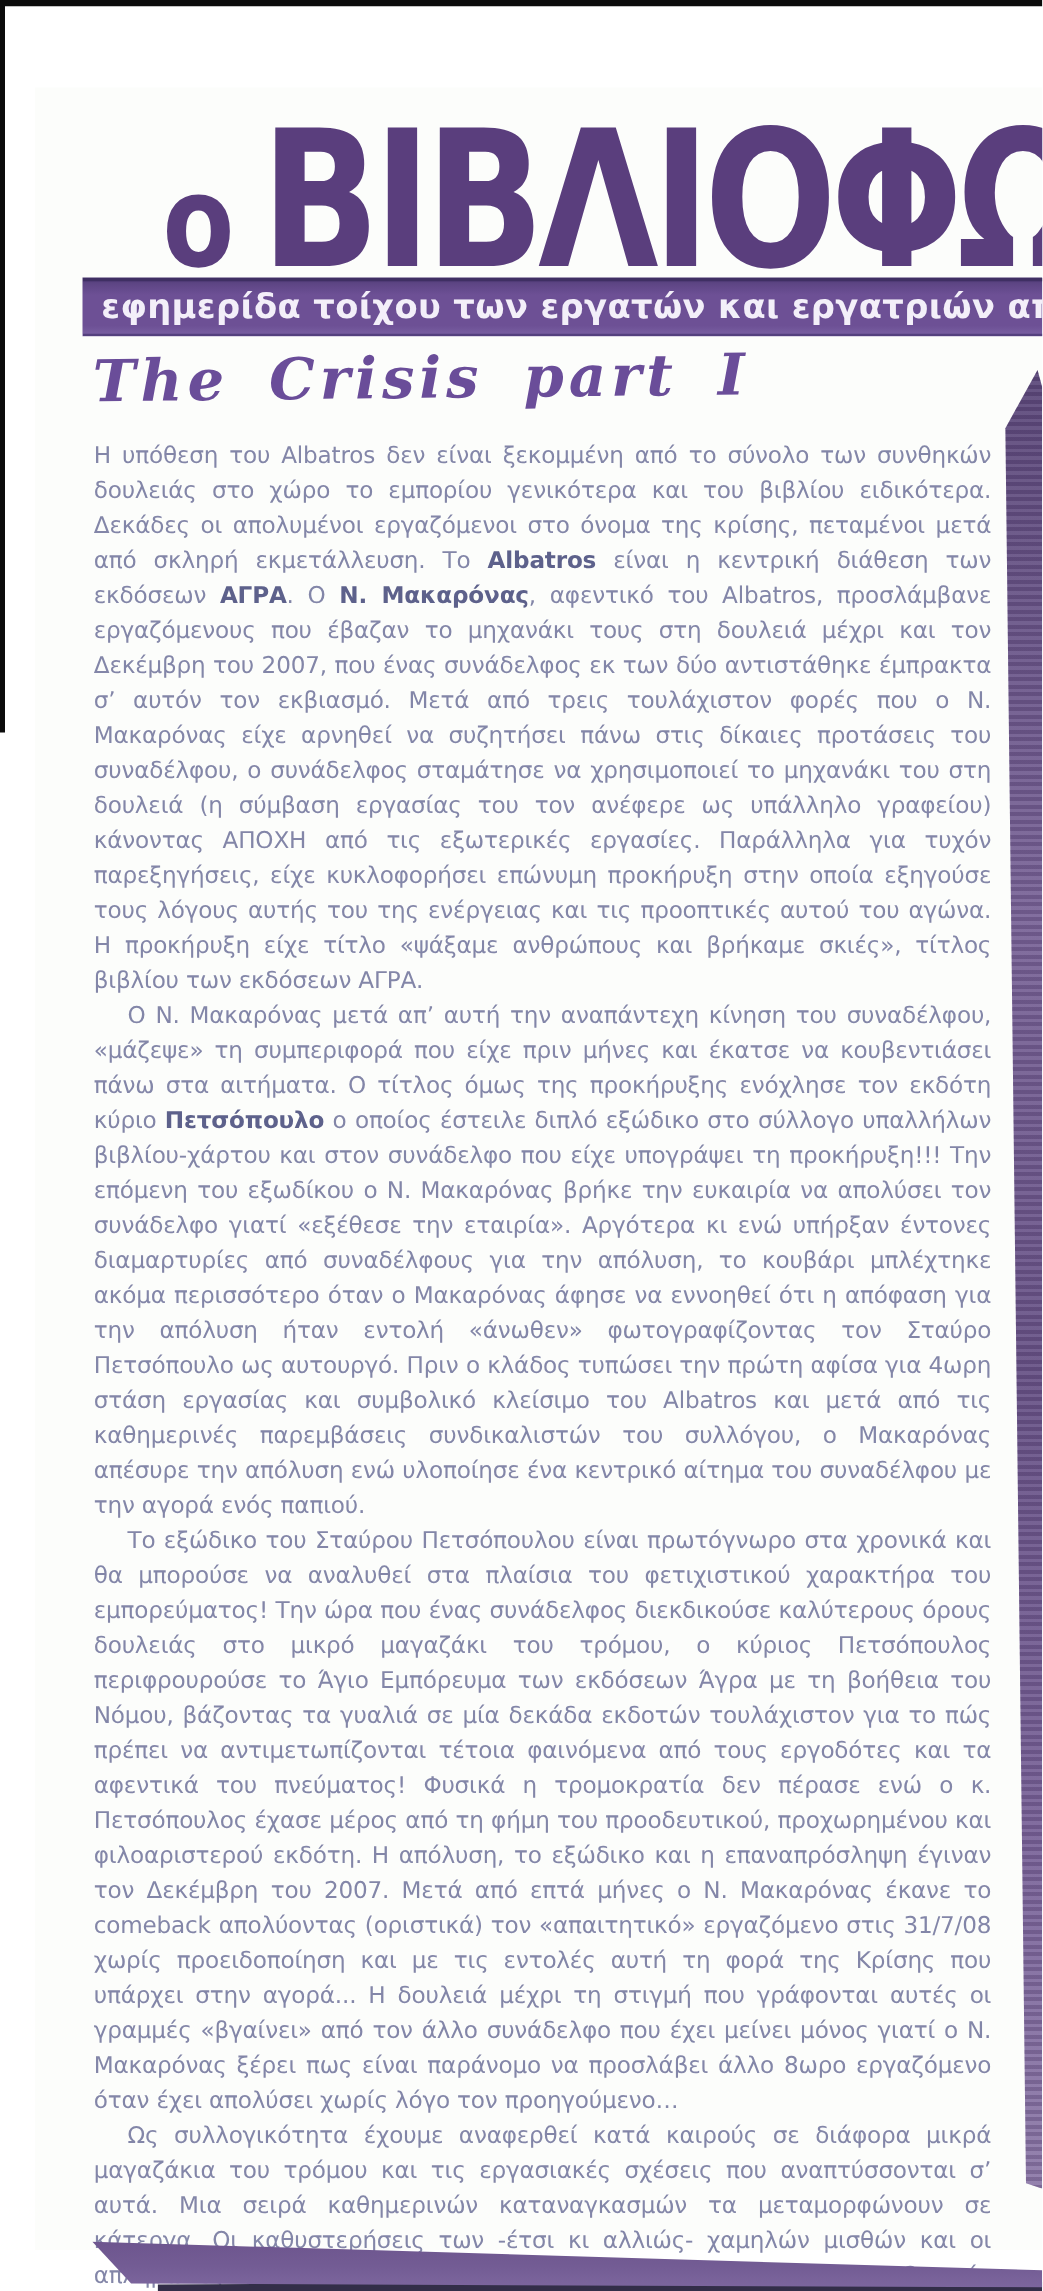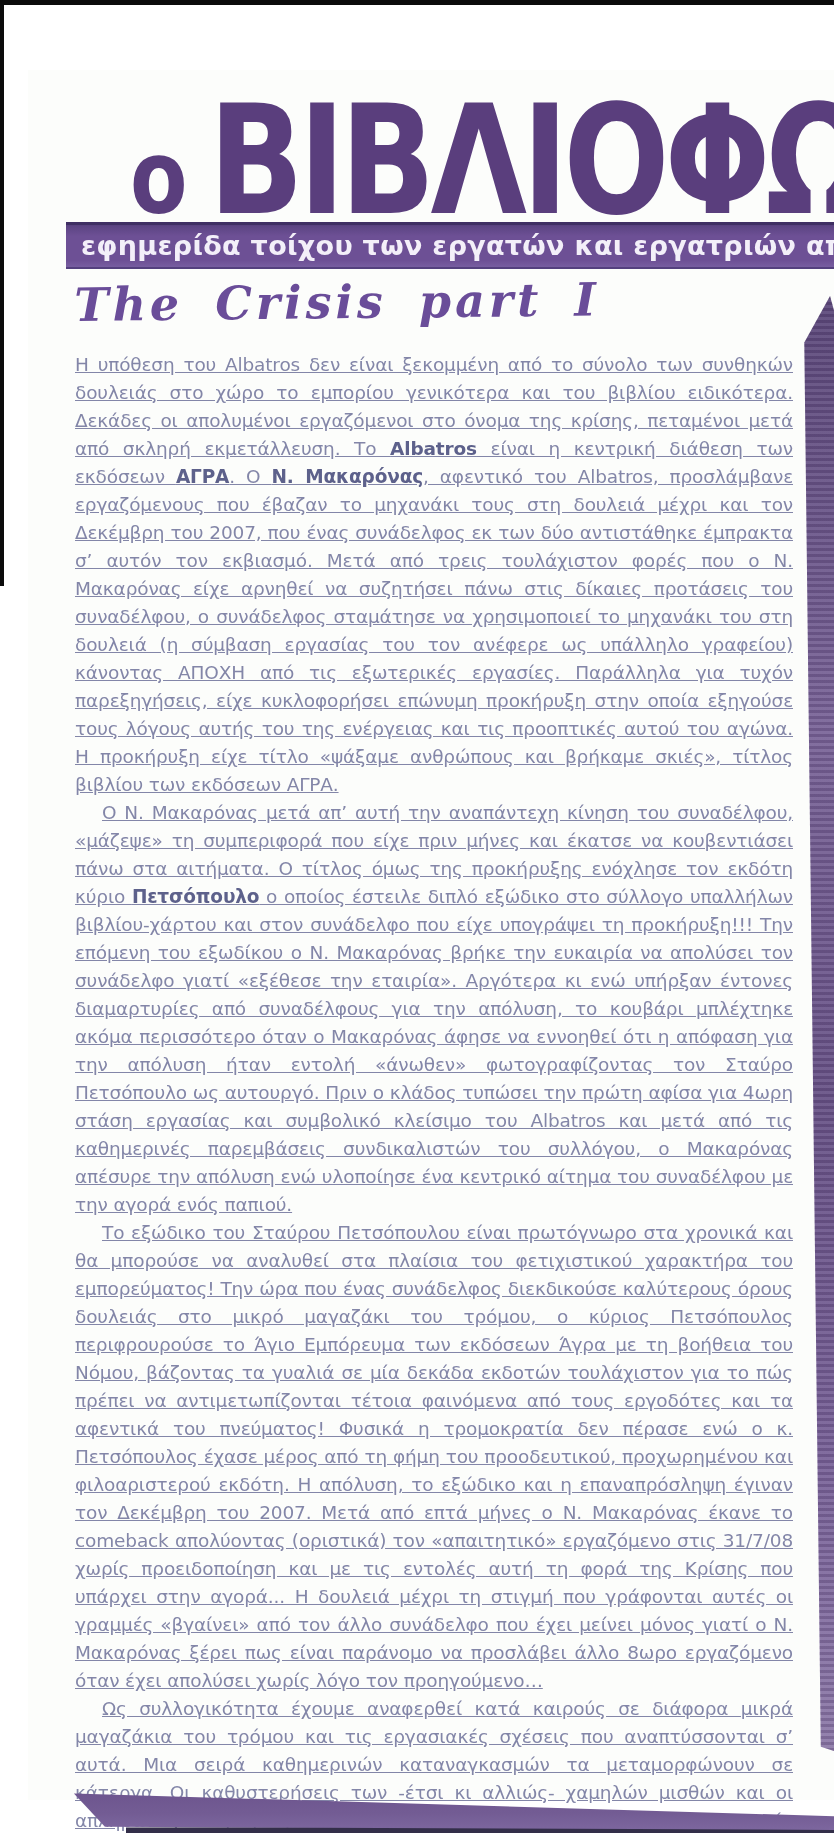--- a/index.html
+++ b/index.html
@@ -37,21 +37,21 @@
     font-style:italic;font-weight:bold;font-size:46px;line-height:1.2;
     color:#6a4d99;letter-spacing:4px;word-spacing:12px;
     transform:rotate(-0.6deg);transform-origin:left top;
   }
   
   .article-body{
     position:absolute;left:75px;top:351px;width:718px;
     font-size:18.5px;line-height:28px;letter-spacing:-0.15px;
     color:#8386a8;text-align:justify;
   }
-  .article-body p{margin:0;text-decoration:underline;}
+  .article-body p{margin:0;}
   .article-body p.indent{text-indent:27px;}
   .article-body span.b{font-weight:bold;color:#5d618b;}
   
   .right-edge{
     position:absolute;left:801px;top:296px;width:33px;height:1455px;
     background:
       repeating-linear-gradient(180deg, rgba(40,20,60,0.18) 0 3px, rgba(255,255,255,0.05) 3px 6px),
       linear-gradient(180deg,#5e4b7c 0%,#7c679a 30%,#6a5588 55%,#7b659a 80%,#8f7caa 100%);
     clip-path:polygon(88% 0%, 100% 1%, 100% 100%, 60% 99.7%, 10% 3.2%);
   }

